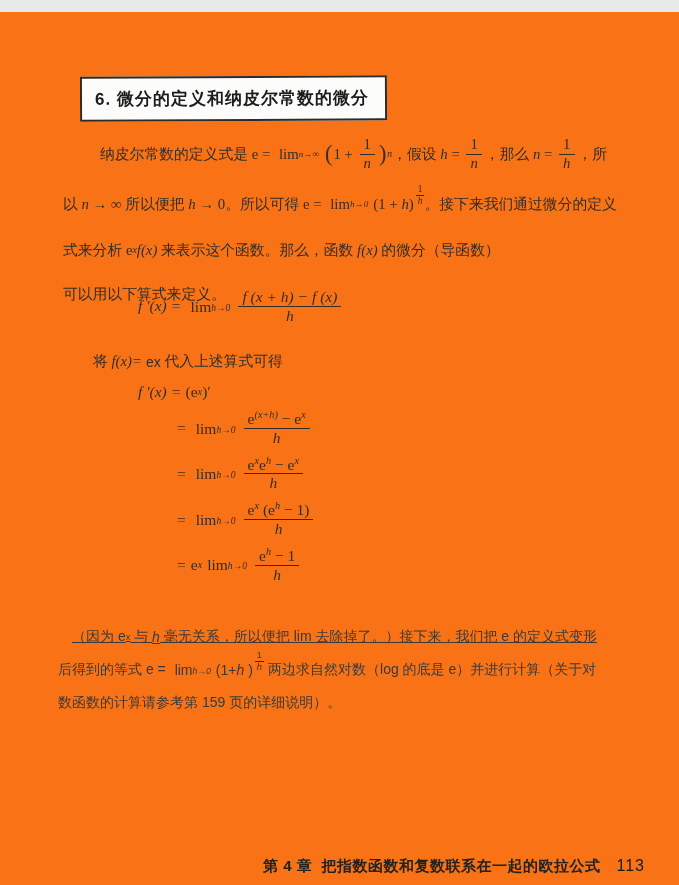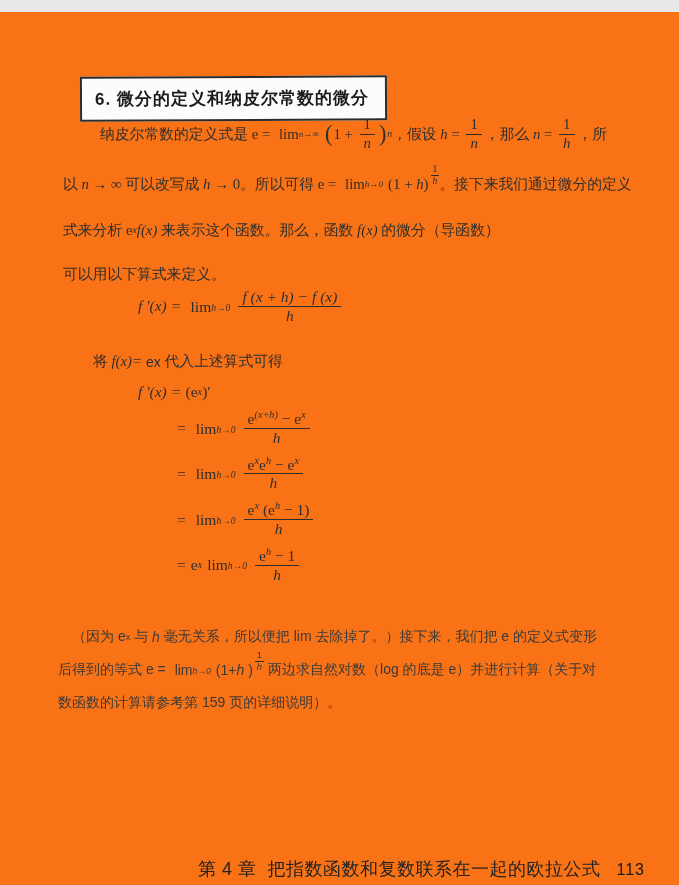--- a/index.html
+++ b/index.html
@@ -33,51 +33,51 @@
   .lim{display:inline-flex;flex-direction:row;align-items:center;margin:0 5px;line-height:1;}
   .lim .ltop{font-style:normal;}
   .lim .lbot{font-size:0.62em;margin-top:2px;font-style:italic;}
   .msup{font-size:0.66em;vertical-align:super;font-style:italic;line-height:0;text-align:center;}
   .msup.rm{font-style:normal;}
   .bigp{font-size:1.5em;font-weight:300;line-height:0.9;margin:0 1px;}
   .supfrac{display:inline-flex;flex-direction:column;align-items:center;font-size:9.5px;line-height:1.15;transform:translateY(-9px);margin-left:2px;font-style:italic;}
   .supfrac .fnum{border-bottom:1px solid #2e2e2e;padding:0 2px;font-style:normal;}
   .supfrac .fden{padding:0 2px;}
   
-  .p1{position:absolute;left:63px;top:96px;width:560px;font-size:14.8px;}
+  .p1{position:absolute;left:63px;top:116px;width:560px;font-size:14.8px;}
   .p1 .l1{padding-left:37px;min-height:52px;}
   .p1 .l2{min-height:48px;}
   .p1 .l3{min-height:40px;margin-top:2px;}
   .p1 .l4{min-height:40px;margin-top:4px;align-items:center;}
   
   .formula-def{position:absolute;left:138px;top:276px;font-size:15.5px;display:flex;align-items:center;}
   .p2{position:absolute;left:93px;top:340px;font-size:14.8px;display:flex;align-items:center;}
   .p2 .exf{font-family:"Liberation Sans", sans-serif;font-size:14px;}
   .deriv{position:absolute;left:138px;top:371px;font-size:15.5px;}
   .drow{display:flex;align-items:center;margin-bottom:9px;}
   .drow.step{margin-left:34px;}
   .deq{margin:0 5px;}
   
   .p3{
     position:absolute;left:58px;top:610px;width:582px;
     font-family:"Liberation Sans", sans-serif;
     font-size:14px;color:#3a3a3a;
   }
-  .p3 .l1{padding-left:14px;min-height:30px;}
+  .p3 .l1{padding-left:14px;min-height:30px;text-decoration:underline;}
   .p3 .l2{min-height:36px;}
   .p3 .l3{min-height:30px;}
   .p3 .lim{font-style:italic;}
   .p3 .lim .ltop{font-style:normal;}
   
   .footer{
     position:absolute;right:34px;top:845px;
     display:flex;align-items:baseline;gap:16px;
     font-family:"Liberation Sans", sans-serif;
   }
-  .footer .chapter{font-size:18px;font-weight:normal;color:#222;letter-spacing:0.5px;}
+  .footer .chapter{font-size:15px;font-weight:bold;color:#222;letter-spacing:0.5px;}
   .footer .pnum{font-size:16px;color:#1a1a1a;letter-spacing:1px;}
 </style>
 </head>
 <body>
 
 <div class="page">
 
   <div class="title-box">6. 微分的定义和纳皮尔常数的微分</div>
 
   <div class="p1">
@@ -107,21 +107,21 @@
       <span class="t"> = </span>
       <span class="frac">
         <span class="fnum">1</span>
         <span class="fden it">h</span>
       </span>
       <span class="t">，所</span>
     </div>
     <div class="pline l2">
       <span class="t">以 </span>
       <span class="it">n</span>
-      <span class="t"> → ∞ 可以改写成 </span>
+      <span class="t"> → ∞ 所以便把 </span>
       <span class="it">h</span>
       <span class="t"> → 0。所以可得 e = </span>
       <span class="lim">
         <span class="ltop">lim</span>
         <span class="lbot">h→0</span>
       </span>
       <span class="t">(</span>
       <span class="t">1 + </span>
       <span class="it">h</span>
       <span class="t">)</span>

